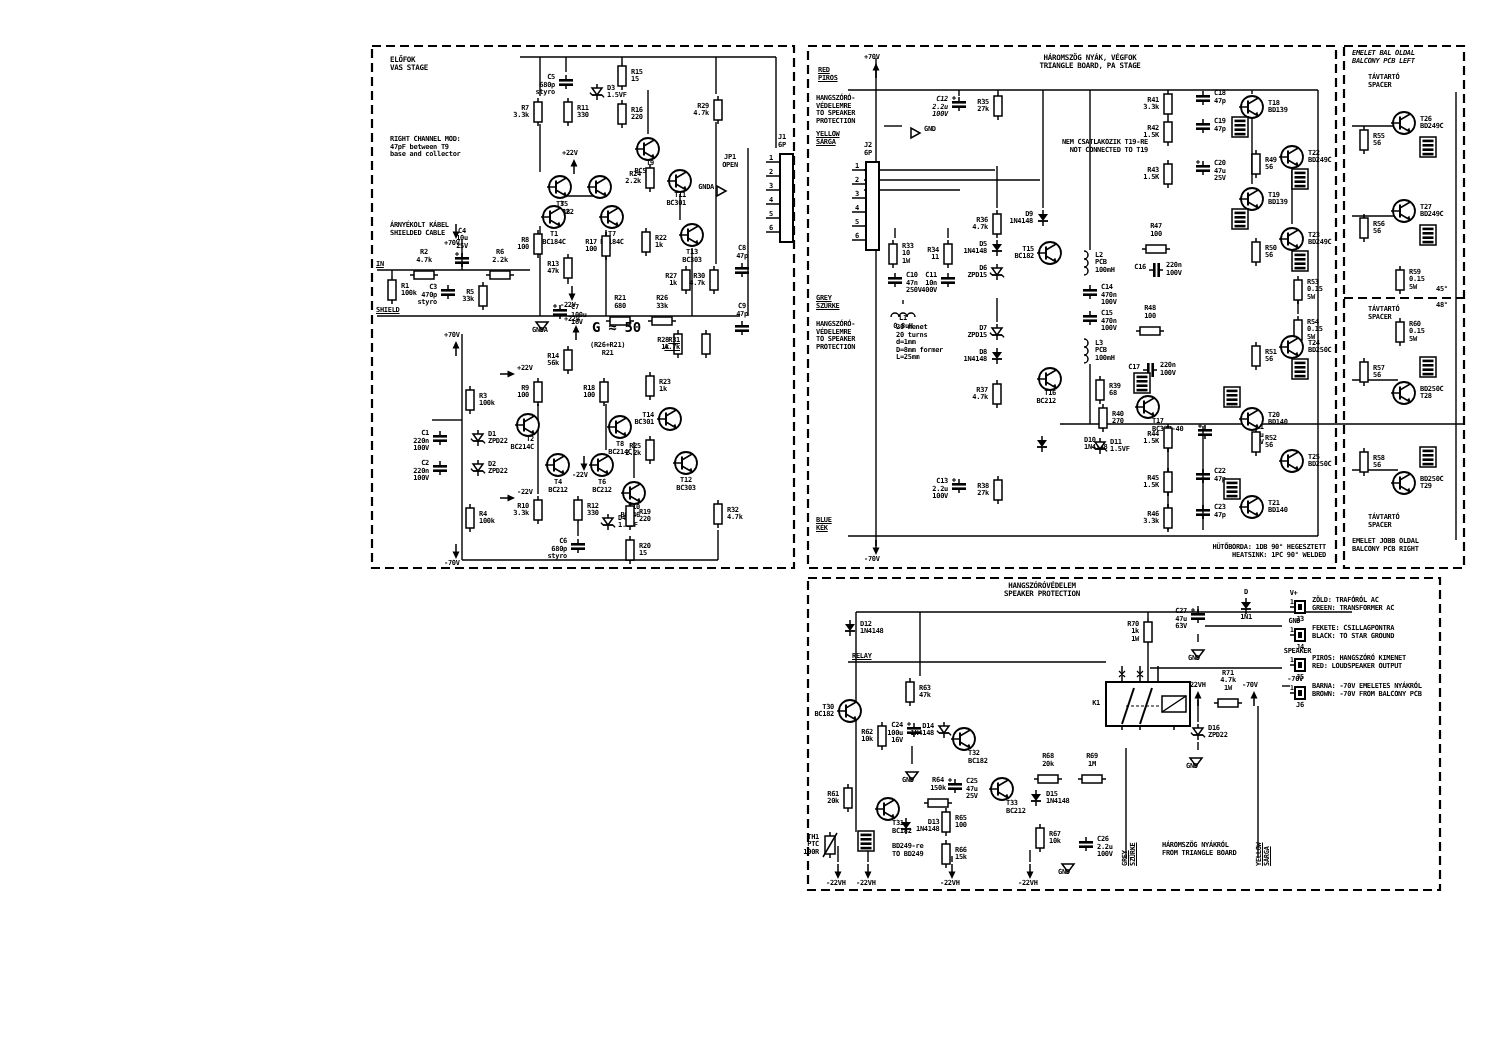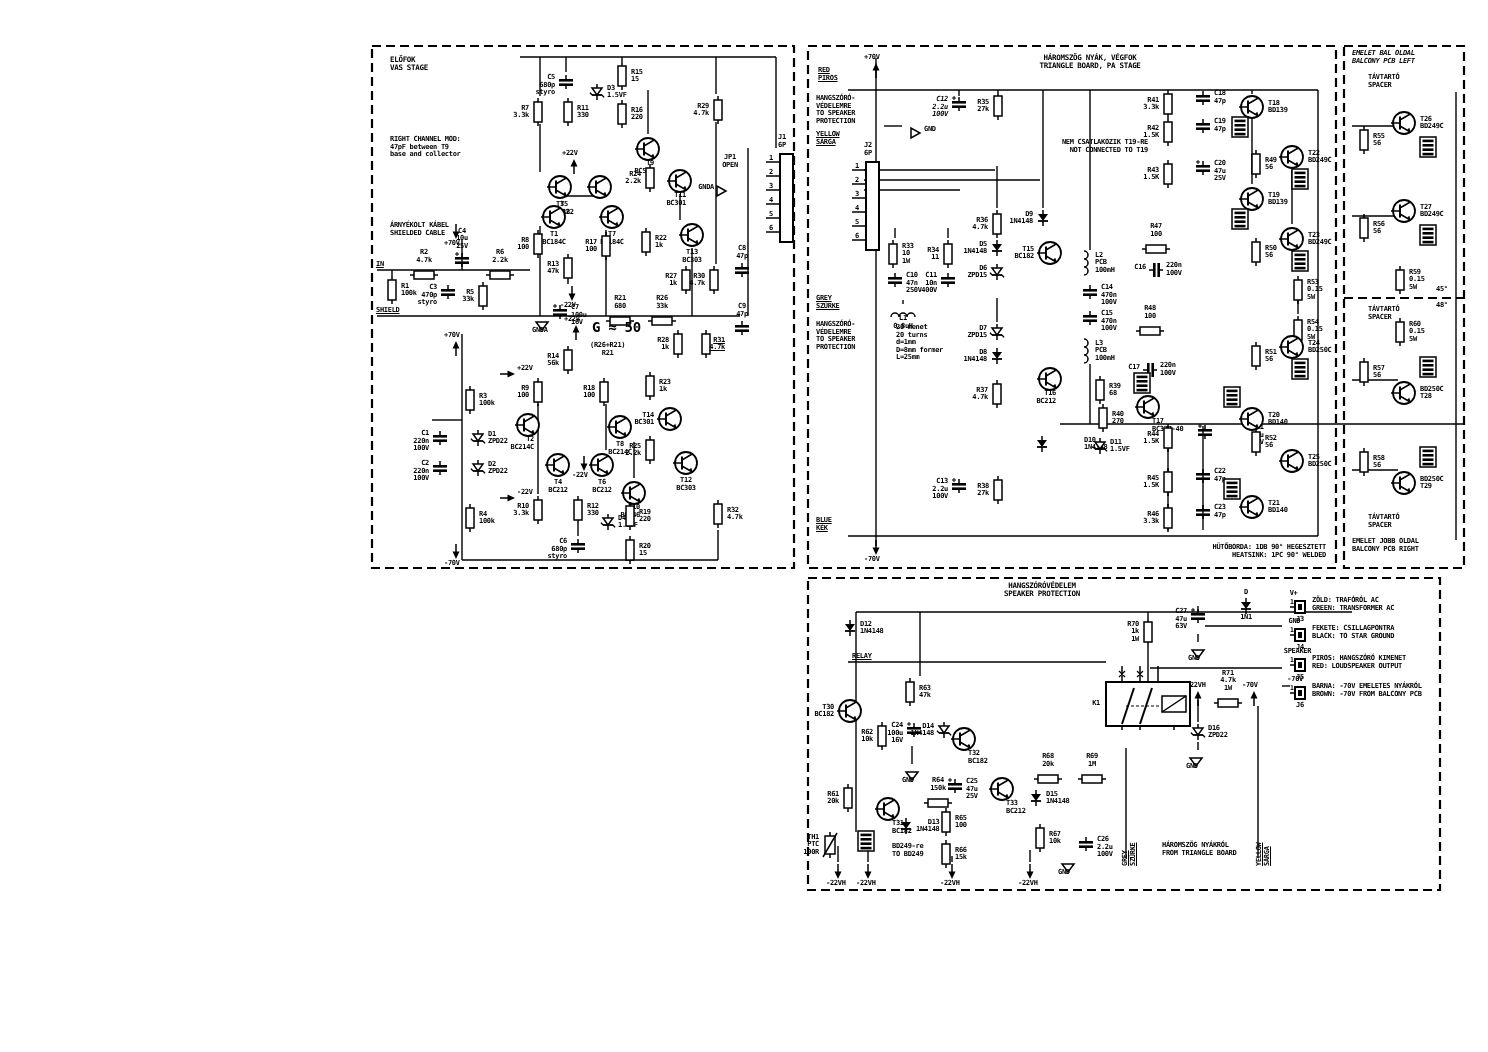--- a/index.html
+++ b/index.html
@@ -665,21 +665,21 @@
           <div>R28</div>
           <div>1k</div>
         </div>
       </div>
       <div class="cmp">
         <div class="ic" style="left: 700px; top: 330px;"><svg class="sym" width="12" height="28" stroke="#000" stroke-width="1.5" fill="none">
             <line x1="6" y1="0" x2="6" y2="4"></line>
             <rect x="2" y="4" width="8" height="20" fill="#fff"></rect>
             <line x1="6" y1="24" x2="6" y2="28"></line>
           </svg></div>
-        <div class="lb ar" style="left: 725px; top: 336.5px; transform: translateX(-100%); text-decoration: underline;">
+        <div class="lb ar" style="left: 680px; top: 336.5px; transform: translateX(-100%); text-decoration: underline;">
           <div>R31</div>
           <div>4.7k</div>
         </div>
       </div>
       <div class="cmp">
         <div class="ic" style="left: 734px; top: 320px;"><svg class="sym" width="16" height="14" stroke="#000" stroke-width="1.5" fill="none">
             <line x1="8" y1="0" x2="8" y2="4"></line>
             <rect x="1" y="4" width="14" height="2.6" fill="#000" stroke="none"></rect>
             <rect x="1" y="8.4" width="14" height="2.6" fill="#000" stroke="none"></rect>
             <line x1="8" y1="11" x2="8" y2="14"></line>

